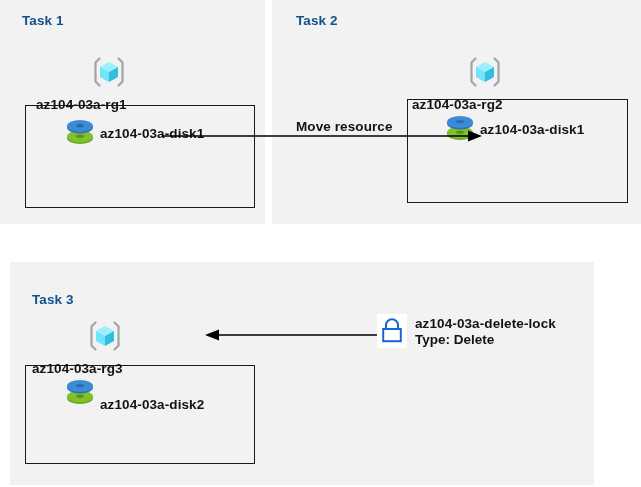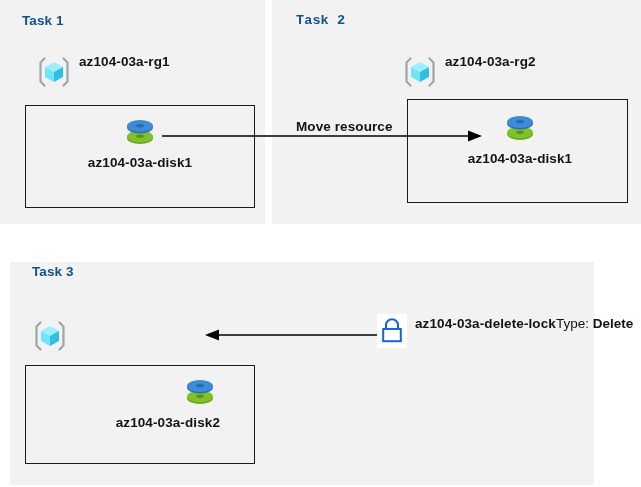--- a/index.html
+++ b/index.html
@@ -33,59 +33,60 @@
 
   .task-label {
     position: absolute;
     font-size: 13.5px;
     font-weight: bold;
     color: #13518a;
     letter-spacing: 0.1px;
     white-space: nowrap;
   }
   #label-task1 { left: 22px;  top: 13px; }
-  #label-task2 { left: 296px; top: 13px; font-family: Liberation Mono, monospace; }
-  #label-task3 { left: 32px;  top: 264px; }
+  #label-task2 { left: 296px; top: 13px; }
+  #label-task3 { left: 32px;  top: 292px; }
 
   
   .resource-box {
     position: absolute;
     border: 1.5px solid #1a1a1a;
     background: transparent;
     box-sizing: border-box;
   }
   #box-task1 { left: 25px;  top: 105px; width: 230px; height: 103px; }
   #box-task2 { left: 407px; top: 99px;  width: 221px; height: 104px; }
   #box-task3 { left: 25px;  top: 365px; width: 230px; height: 99px; }
 
   
   .rg-node {
     position: absolute;
     display: flex;
-    align-items: flex-start;
+    align-items: flex-end;
     gap: 7px;
     white-space: nowrap;
+    flex-direction: column;
   }
   #rg-node-1 { left: 36px;  top: 54px; }
-  #rg-node-2 { left: 402px; top: 54px; }
+  #rg-node-2 { left: 412px; top: 54px; }
   #rg-node-3 { left: 32px;  top: 318px; }
 
   .rg-icon { width: 36px; height: 36px; display: block; flex: none; }
   .node-label {
     font-size: 13.5px;
     font-weight: bold;
     color: #15120f;
     letter-spacing: 0.1px;
   }
 
   
   .disk-node {
     position: absolute;
     display: flex;
-    flex-direction: column;
+    flex-direction: row;
     align-items: center;
     white-space: nowrap;
   }
   #disk-node-1 { left: 60px;  top: 112px; width: 160px; }
   #disk-node-2 { left: 440px; top: 108px; width: 160px; }
   #disk-node-3 { left: 60px;  top: 372px; width: 160px; align-items: flex-end; }
 
   .disk-icon { width: 40px; height: 40px; display: block; }
   .disk-caption {
     margin-top: 3px;
@@ -107,29 +108,29 @@
   }
   .lock-icon-wrap {
     width: 30px; height: 34px;
     background: #ffffff;
     display: flex;
     align-items: center;
     justify-content: center;
     flex: none;
   }
   .lock-icon { width: 26px; height: 28px; display: block; }
-  .lock-text { display: flex; flex-direction: row; line-height: 1.18; padding-top: 2px; }
+  .lock-text { display: flex; flex-direction: column; line-height: 1.18; padding-top: 2px; }
   .lock-title {
     font-size: 13.5px;
     font-weight: bold;
     color: #15120f;
     letter-spacing: 0.1px;
   }
   .lock-type-row { font-size: 13.5px; color: #15120f; }
-  .lock-type-key { font-weight: normal; }
+  .lock-type-key { font-weight: bold; }
   .lock-type-val { font-weight: bold; }
 
   
   .arrow-svg { position: absolute; overflow: visible; }
   #arrow-move { left: 162px; top: 124px; width: 320px; height: 24px; }
   #arrow-lock { left: 205px; top: 324px; width: 172px; height: 22px; }
 
   #move-label {
     position: absolute;
     left: 282px;
@@ -183,20 +184,21 @@
   </div>
 
   <div class="rg-node" id="rg-node-3">
     <svg class="rg-icon" viewBox="0 0 36 36">
       <path d="M8.5 4.5 L4.5 8.5 L4.5 27.5 L8.5 31.5" fill="none" stroke="#a0a5a8" stroke-width="2.2" stroke-linecap="round" stroke-linejoin="round"></path>
       <path d="M27.5 4.5 L31.5 8.5 L31.5 27.5 L27.5 31.5" fill="none" stroke="#a0a5a8" stroke-width="2.2" stroke-linecap="round" stroke-linejoin="round"></path>
       <polygon points="18,8 27,13 18,18 9,13" fill="#9cefff"></polygon>
       <polygon points="9,13 18,18 18,28 9,23" fill="#6fe4fb"></polygon>
       <polygon points="27,13 27,23 18,28 18,18" fill="#32bede"></polygon>
     </svg>
+    <span class="node-label">az104-03a-rg3</span>
   </div>
 
   <div class="disk-node" id="disk-node-1">
     <svg class="disk-icon" viewBox="0 0 40 40">
       <ellipse cx="20" cy="26" rx="13" ry="6" fill="#6aa81f"></ellipse>
       <ellipse cx="20" cy="24.5" rx="13" ry="6" fill="#7fc02c"></ellipse>
       <ellipse cx="20" cy="24.2" rx="4" ry="1.7" fill="#5d9219"></ellipse>
       <ellipse cx="20" cy="15.5" rx="13" ry="6" fill="#2f6fb5"></ellipse>
       <ellipse cx="20" cy="14" rx="13" ry="6" fill="#3d8bd8"></ellipse>
       <ellipse cx="20" cy="13.7" rx="4" ry="1.7" fill="#2a6aa8"></ellipse>

